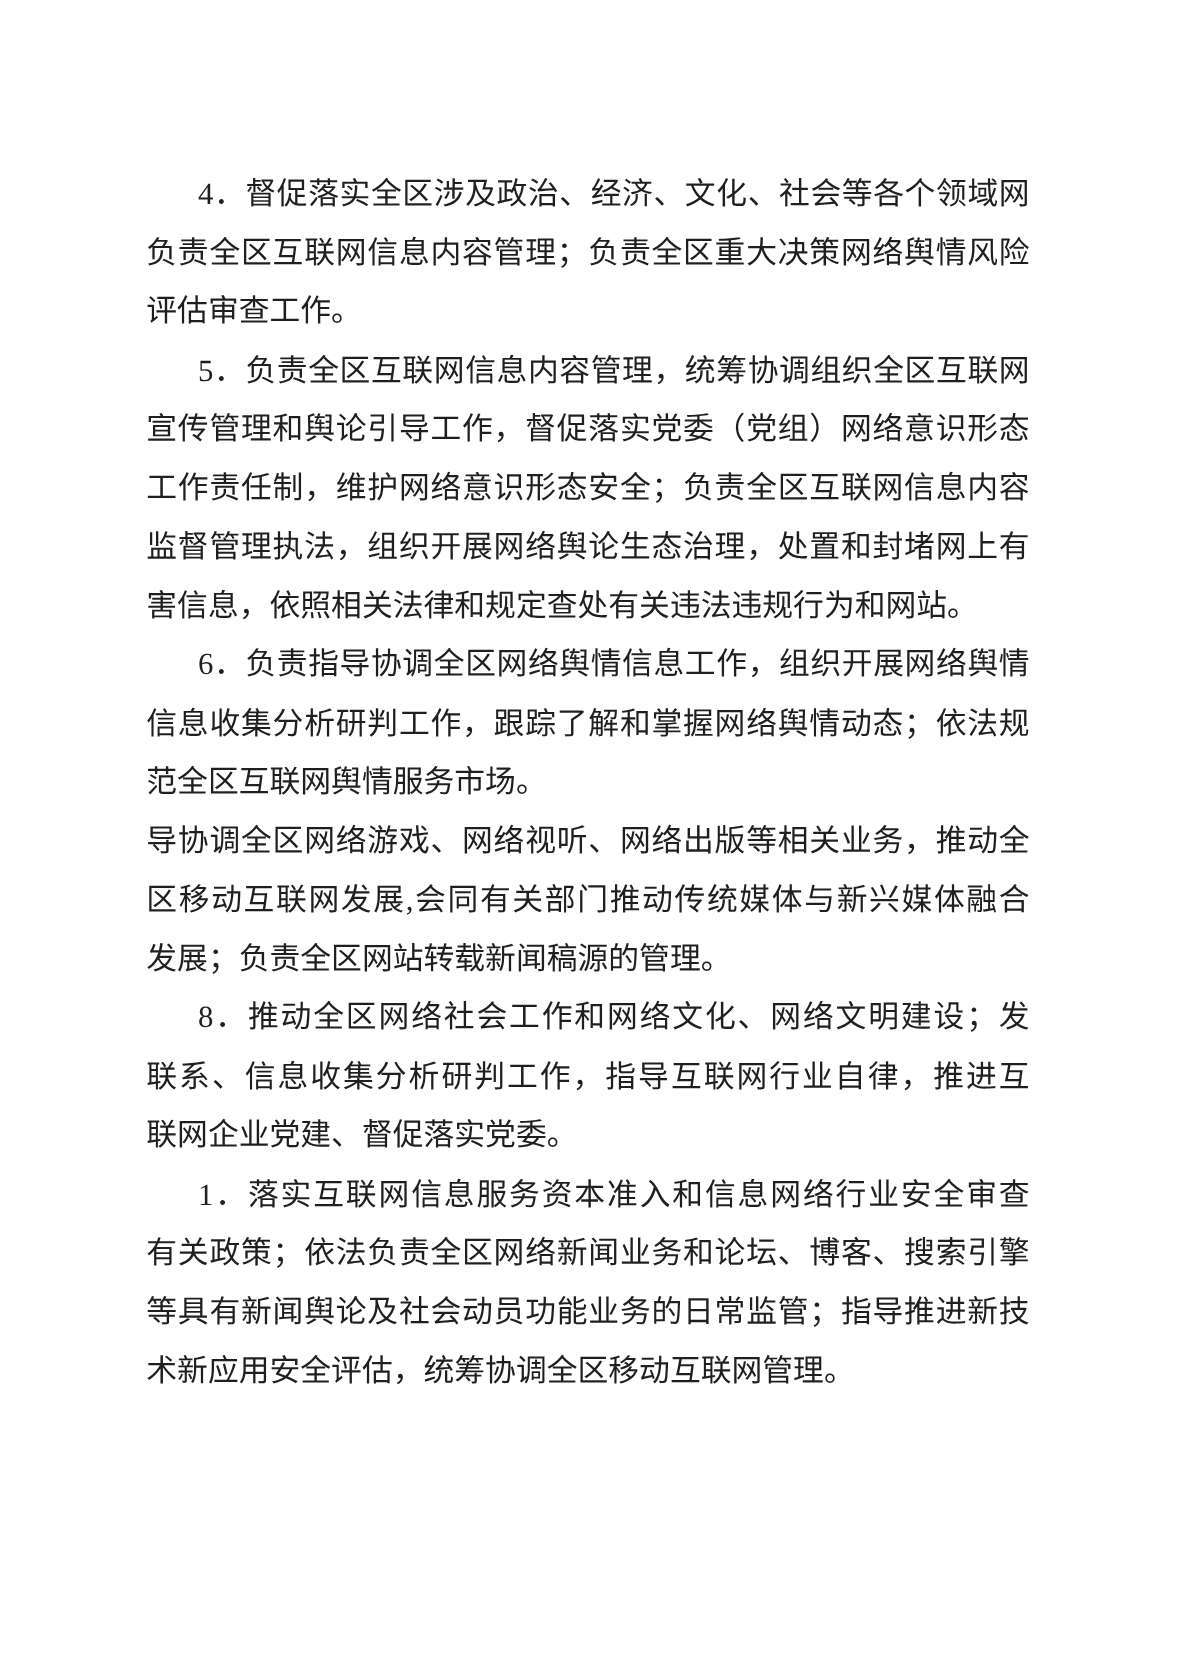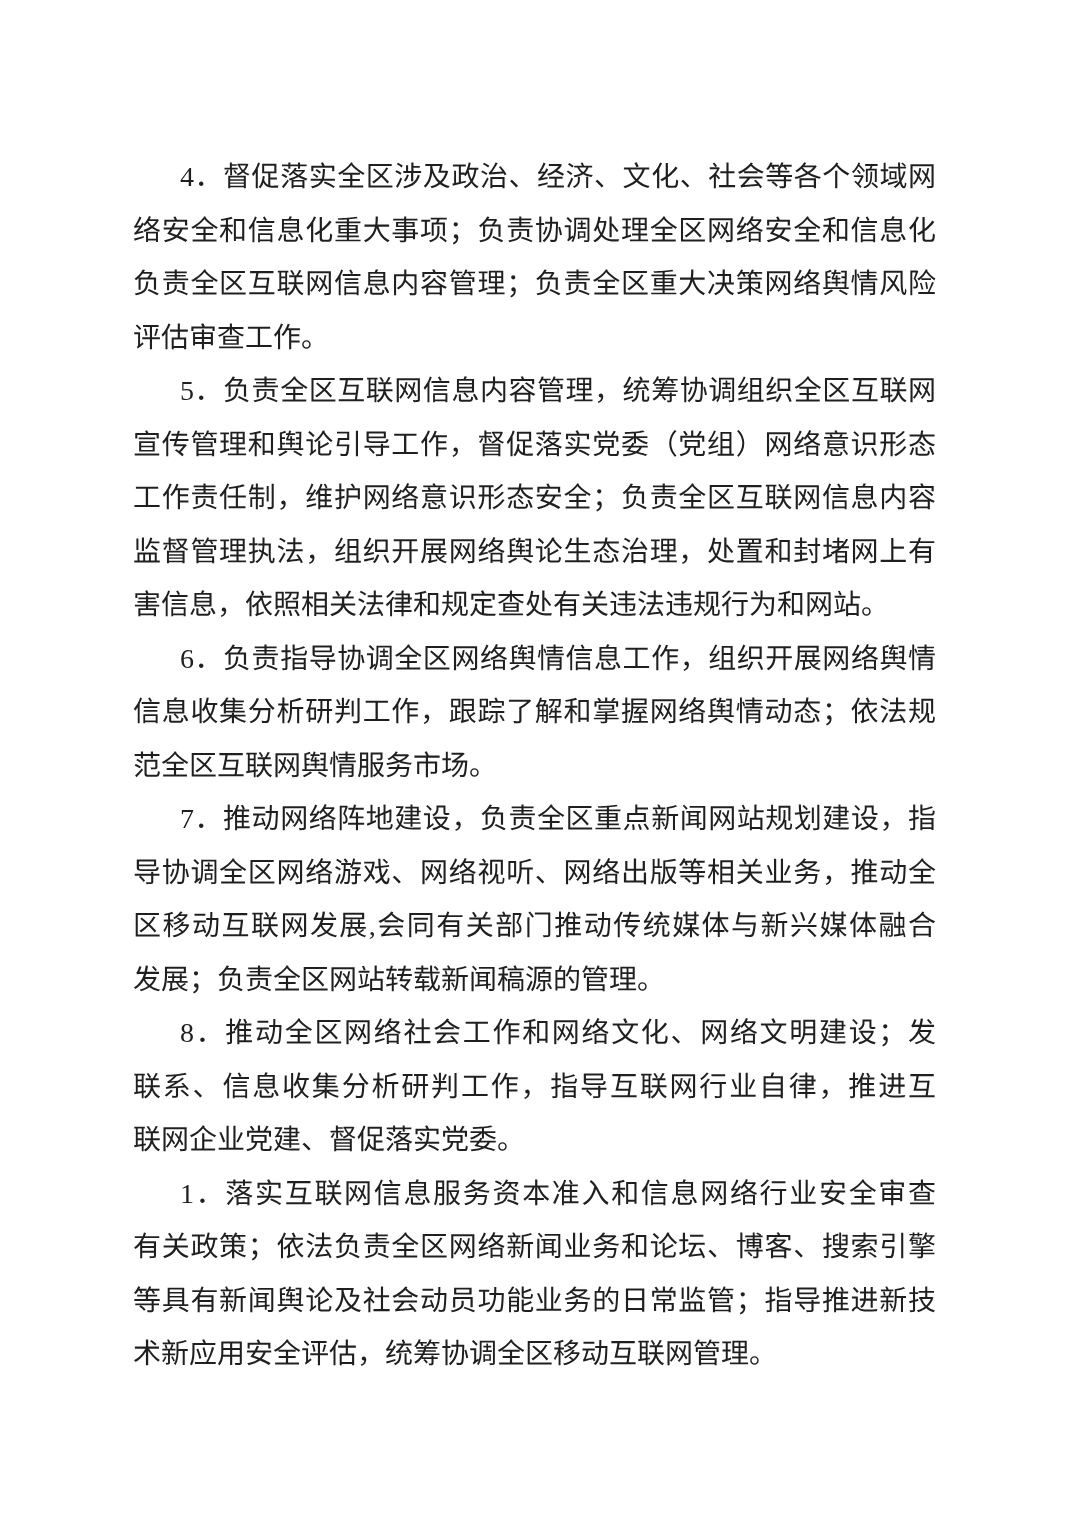--- a/index.html
+++ b/index.html
@@ -51,38 +51,36 @@
     text-align-last: left;
   }
 </style>
 </head>
 <body style="background: rgb(255, 255, 255);">
 
 <div class="page">
   <div class="doc-body" style="color: rgb(31, 31, 31);">
       <div class="para">
         <div class="line first">4．督促落实全区涉及政治、经济、文化、社会等各个领域网</div>
-        <div class="line">络安全和信息化重大事项；负责协调处理全区网络安全和信息化</div>
         <div class="line">负责全区互联网信息内容管理；负责全区重大决策网络舆情风险</div>
         <div class="line last">评估审查工作。</div>
       </div>
       <div class="para">
         <div class="line first">5．负责全区互联网信息内容管理，统筹协调组织全区互联网</div>
         <div class="line">宣传管理和舆论引导工作，督促落实党委（党组）网络意识形态</div>
         <div class="line">工作责任制，维护网络意识形态安全；负责全区互联网信息内容</div>
         <div class="line">监督管理执法，组织开展网络舆论生态治理，处置和封堵网上有</div>
         <div class="line last">害信息，依照相关法律和规定查处有关违法违规行为和网站。</div>
       </div>
       <div class="para">
         <div class="line first">6．负责指导协调全区网络舆情信息工作，组织开展网络舆情</div>
         <div class="line">信息收集分析研判工作，跟踪了解和掌握网络舆情动态；依法规</div>
         <div class="line last">范全区互联网舆情服务市场。</div>
       </div>
       <div class="para">
-        <div class="line first">7．推动网络阵地建设，负责全区重点新闻网站规划建设，指</div>
         <div class="line">导协调全区网络游戏、网络视听、网络出版等相关业务，推动全</div>
         <div class="line">区移动互联网发展,会同有关部门推动传统媒体与新兴媒体融合</div>
         <div class="line last">发展；负责全区网站转载新闻稿源的管理。</div>
       </div>
       <div class="para">
         <div class="line first">8．推动全区网络社会工作和网络文化、网络文明建设；发展、</div>
         <div class="line">联系、信息收集分析研判工作，指导互联网行业自律，推进互</div>
         <div class="line last">联网企业党建、督促落实党委。</div>
       </div>
       <div class="para">

